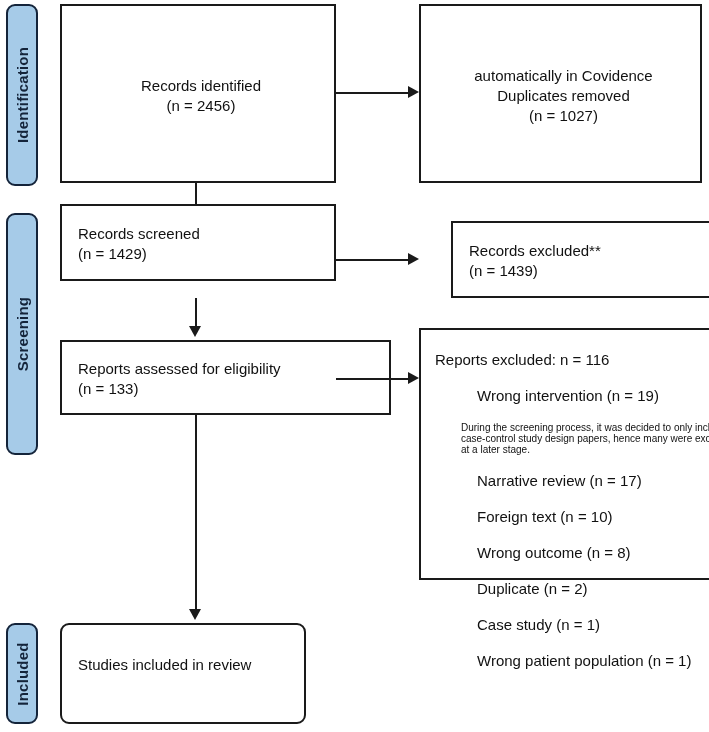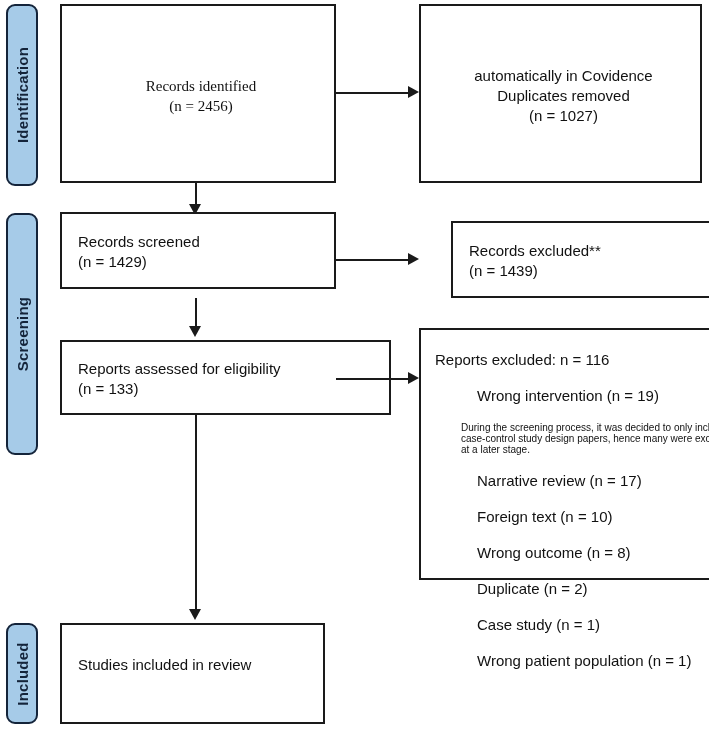--- a/index.html
+++ b/index.html
@@ -94,41 +94,41 @@
 
   <div class="stage-pill" style="left:6px;top:213px;width:32px;height:242px;">
     <span class="stage-label">Screening</span>
   </div>
 
   <div class="stage-pill" style="left:6px;top:623px;width:32px;height:101px;">
     <span class="stage-label">Included</span>
   </div>
 
   <div class="flow-box" style="left:60px;top:4px;width:276px;height:179px;">
-    <div class="box-text box-center" style="top:70px;font-family:Liberation Serif, serif;">
+    <div class="box-text box-center" style="top:70px;">
       <div>Records identified</div>
       <div>(n = 2456)</div>
     </div>
   </div>
 
   <div class="flow-box" style="left:419px;top:4px;width:283px;height:179px;">
     <div class="box-text box-center" style="top:60px;">
       <div>automatically in Covidence</div>
       <div>Duplicates removed</div>
       <div>(n = 1027)</div>
     </div>
   </div>
 
   <div class="conn-line conn-h" style="left:336px;top:92px;width:72px;"></div>
   <div class="arrow-right" style="left:408px;top:86px;"></div>
 
   <div class="conn-line conn-v" style="left:195px;top:183px;height:23px;"></div>
   <div class="arrow-down" style="left:189px;top:204px;"></div>
 
-  <div class="flow-box" style="left:60px;top:212px;width:276px;height:77px;">
+  <div class="flow-box" style="left:60px;top:204px;width:276px;height:77px;">
     <div class="box-text" style="top:18px;">
       <div>Records screened</div>
       <div>(n = 1429)</div>
     </div>
   </div>
 
   <div class="flow-box" style="left:419px;top:221px;width:283px;height:77px;margin-left:32px;">
     <div class="box-text" style="top:18px;">
       <div>Records excluded**</div>
       <div>(n = 1439)</div>
@@ -161,19 +161,19 @@
       <p class="excl-item">Wrong patient population (n = 1)</p>
     </div>
   </div>
 
   <div class="conn-line conn-h" style="left:336px;top:378px;width:72px;"></div>
   <div class="arrow-right" style="left:408px;top:372px;"></div>
 
   <div class="conn-line conn-v" style="left:195px;top:415px;height:196px;"></div>
   <div class="arrow-down" style="left:189px;top:609px;"></div>
 
-  <div class="flow-box" style="left:60px;top:623px;width:265px;height:101px;">
+  <div class="flow-box" style="left:60px;top:623px;width:246px;height:101px;border-radius:9px;">
     <div class="box-text" style="top:30px;">
       <div>Studies included in review</div>
     </div>
   </div>
 
 </div>
 
 </body></html>

